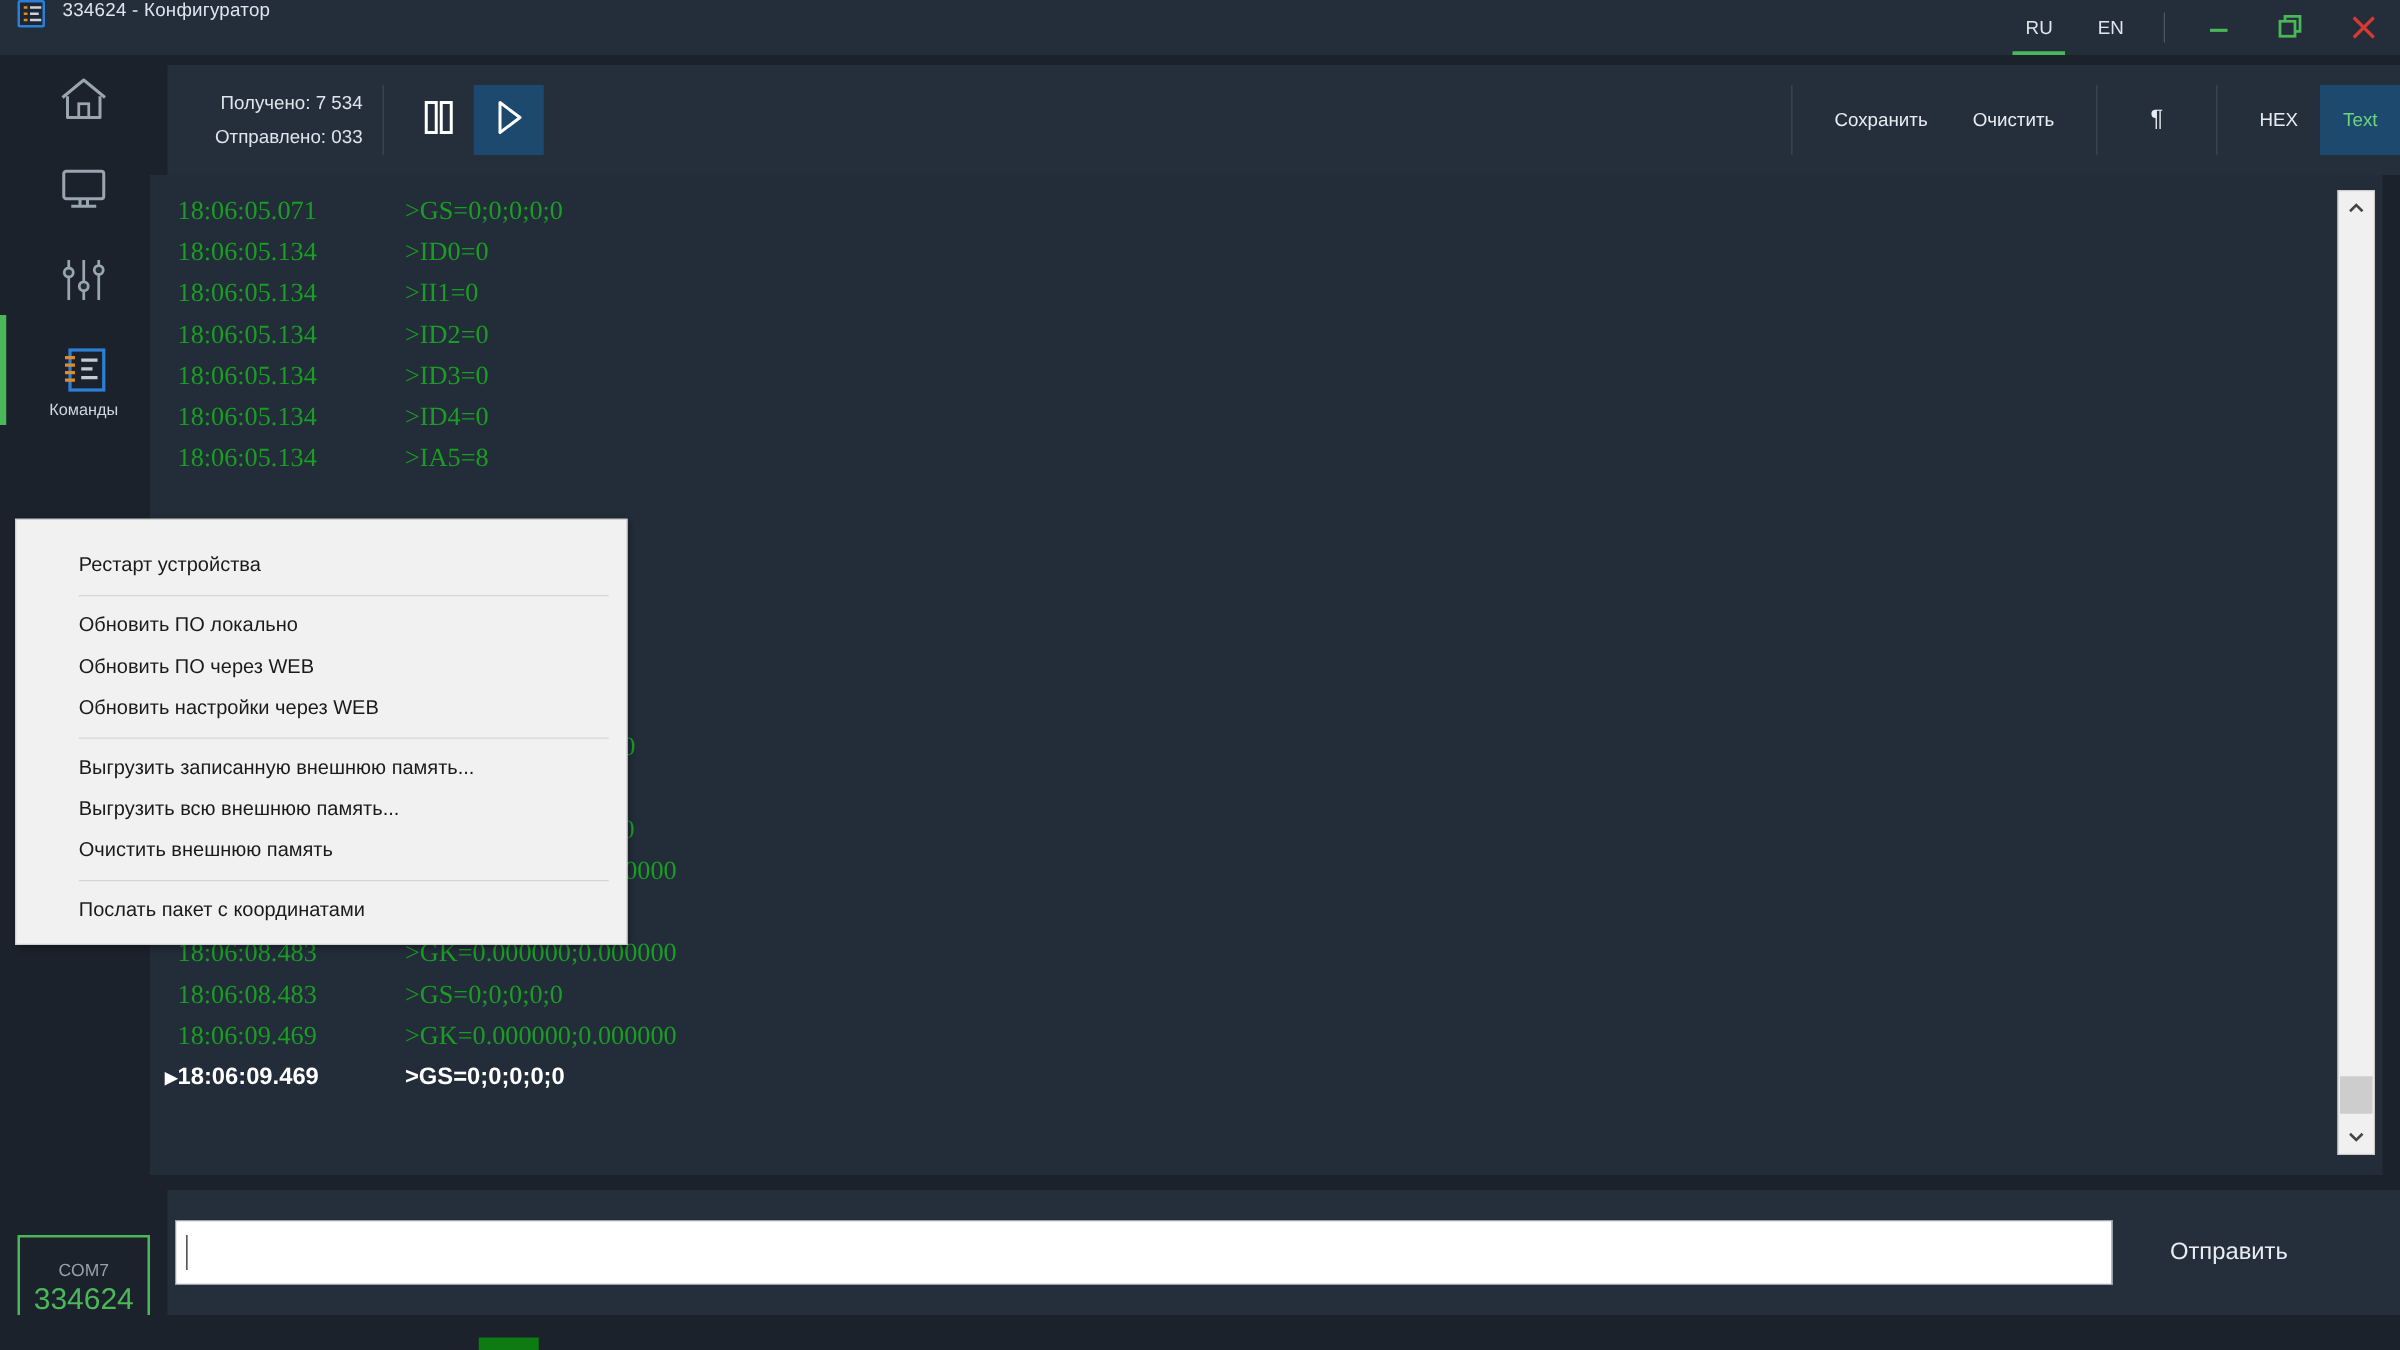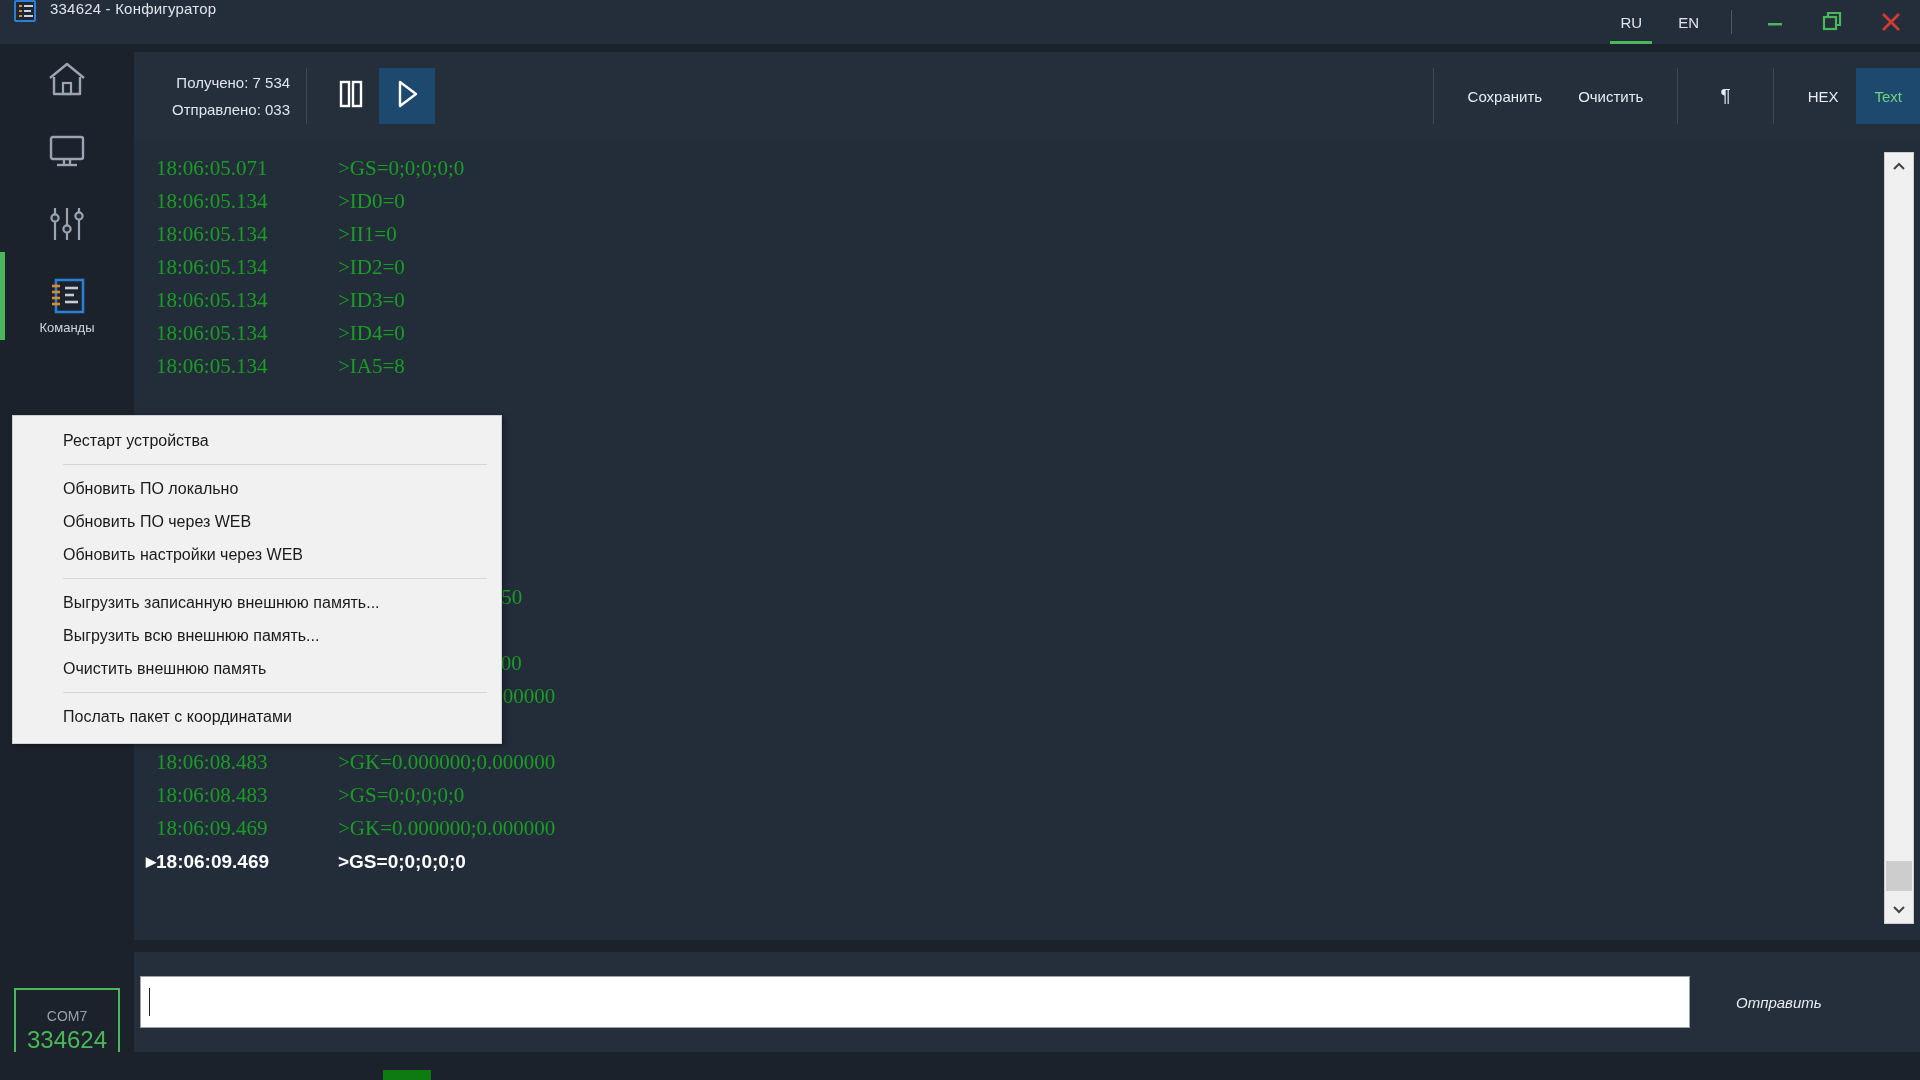--- a/index.html
+++ b/index.html
@@ -102,21 +102,21 @@
   .txtbtn {
     color: #e7edf3; font-size: 15px; padding: 0 18px; height: 56px;
     display: flex; align-items: center;
   }
   .txtbtn.active { background: #1d496e; color: #6dd47e; }
   .pilcrow { color: #e7edf3; font-size: 19px; padding: 0 26px; height: 56px;
              display: flex; align-items: center; }
 
   
   .console {
-    position: absolute; left: 134px; top: 140px; width: 1786px; height: 800px;
+    position: absolute; left: 120px; top: 140px; width: 1786px; height: 800px;
     background: #232c39; overflow: hidden;
   }
   .log {
     position: absolute; left: 0; top: 12px; right: 42px; bottom: 0;
     font-family: "Liberation Serif", serif; font-size: 21px;
   }
   .log-row {
     height: 33px; display: flex; align-items: center; color: #199e23; white-space: pre;
   }
   .log-row.sel { color: #ffffff; font-family: "Liberation Sans", sans-serif; font-size: 19px; font-weight: bold; }
@@ -146,36 +146,36 @@
     background: #252e3b; display: flex; align-items: center;
   }
   .send-input {
     margin-left: 6px; width: 1550px; height: 52px; background: #ffffff;
     border: 1px solid #9aa3ad; display: flex; align-items: center;
   }
   .caret {
     width: 1px; height: 28px; background: #222; margin-left: 8px;
   }
   .send-btn {
-    margin-left: 46px; color: #e7edf3; font-size: 15px; font-style: italic;
+    margin-left: 46px; color: #e7edf3; font-size: 19px;
   }
   .statusbar {
     position: absolute; left: 0; bottom: 0; width: 1920px; height: 28px;
     background: #1b222c;
   }
   .status-chunk {
     position: absolute; left: 383px; bottom: 0; width: 48px; height: 10px;
     background: #0e7a12;
   }
 
   
   .ctxmenu {
     position: absolute; left: 12px; top: 415px; width: 490px;
     background: #f1f1f1; border: 1px solid #d0d0d0;
-    padding: 8px 0 10px 0; box-shadow: 2px 2px 5px rgba(0,0,0,.35);
+    padding: 20px 0 10px 0; box-shadow: 2px 2px 5px rgba(0,0,0,.35);
     z-index: 50;
   }
   .ctx-item {
     height: 33px; display: flex; align-items: center;
     padding-left: 50px; color: #1a1a1a; font-size: 16px;
   }
   .ctx-sep { height: 1px; background: #d6d6d6; margin: 7px 14px 7px 50px; }
 </style>
 </head>
 <body>

